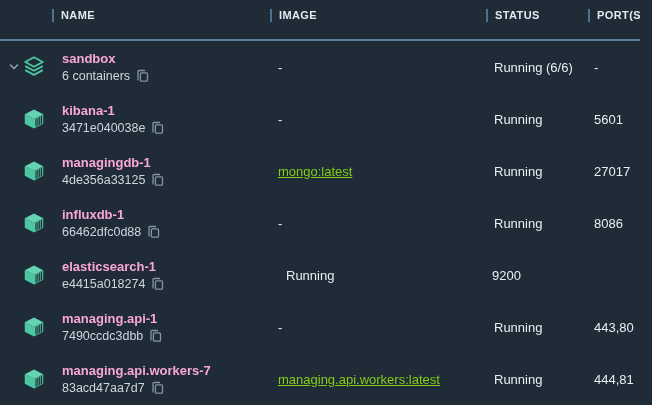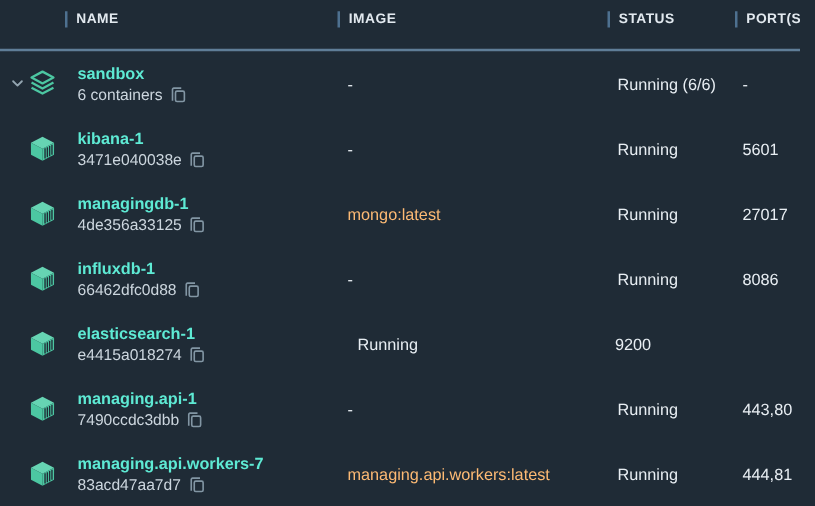--- a/index.html
+++ b/index.html
@@ -22,24 +22,24 @@
   }
   
   .row{
     display:grid;grid-template-columns:62px 216px 208px 102px 64px;
     height:52px;align-items:center;cursor:default;
   }
   .expander-cell{display:flex;align-items:center;padding-left:9px;gap:3px;}
   .chevron{width:10px;height:8px;display:flex;align-items:center;flex:0 0 auto;}
   .row-icon{width:24px;height:24px;flex:0 0 auto;display:flex;}
   .name-cell{display:flex;flex-direction:column;gap:3px;}
-  .row-name{font-size:13px;font-weight:700;color:#5eead4;line-height:15px;white-space:nowrap;}
+  .row-name{font-size:13px;font-weight:700;color:#f9a8d4;line-height:15px;white-space:nowrap;}
   .row-sub{display:flex;align-items:flex-start;gap:6px;font-size:12.5px;color:#ccd6de;line-height:14px;white-space:nowrap;}
   .image-cell{font-size:13px;color:#e8eef3;white-space:nowrap;overflow:hidden;}
-  .image-cell .link{color:#fdba74;}
+  .image-cell .link{color:#84cc16;text-decoration:underline;}
   .status-cell{padding-left:8px;font-size:13px;color:#e8eef3;white-space:nowrap;}
   .ports-cell{padding-left:6px;font-size:13px;color:#e8eef3;white-space:nowrap;}
   .hidden-keep{visibility:hidden;}
   .gone{display:none;}
   .copy{display:flex;align-items:center;}
 </style>
 </head>
 <body>
 
 <div class="app">

